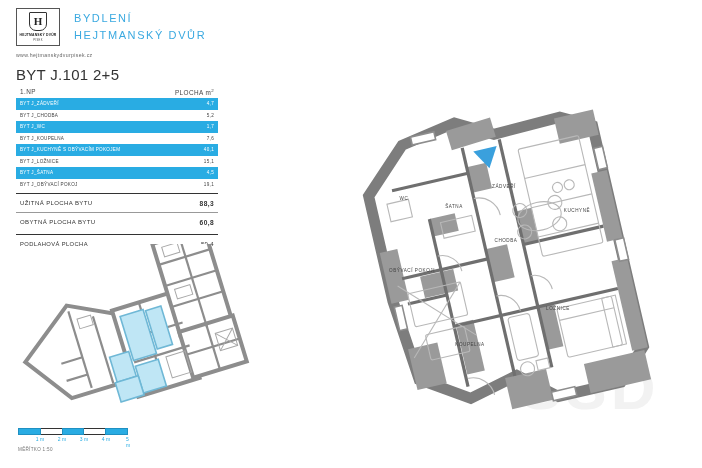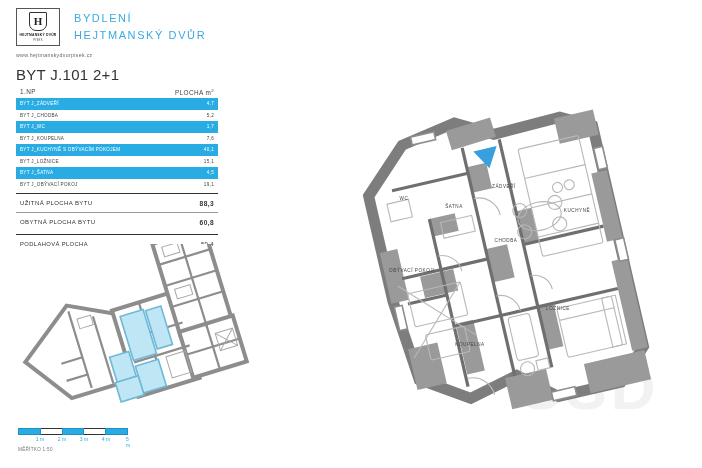--- a/index.html
+++ b/index.html
@@ -223,21 +223,21 @@
     <div id="logo-sub">PÍSEK</div>
   </div>
   <div id="brand-text">
     <div id="brand-line1">BYDLENÍ</div>
     <div id="brand-line2">HEJTMANSKÝ DVŮR</div>
   </div>
 </div>
 
 <div id="site-url">www.hejtmanskydvurpisek.cz</div>
 
-<div id="unit-title">BYT J.101 2+1</div>
+<div id="unit-title">BYT J.101 2+5</div>
 
 <div id="table-wrap">
   <div id="table-head">
     <span>1.NP</span>
     <span><span>PLOCHA m</span><span class="sup">2</span></span>
   </div>
   <div id="room-rows">
       <div class="room-row hl">
         <span>BYT J_ZÁDVEŘÍ</span>
         <span class="v">4,7</span>

